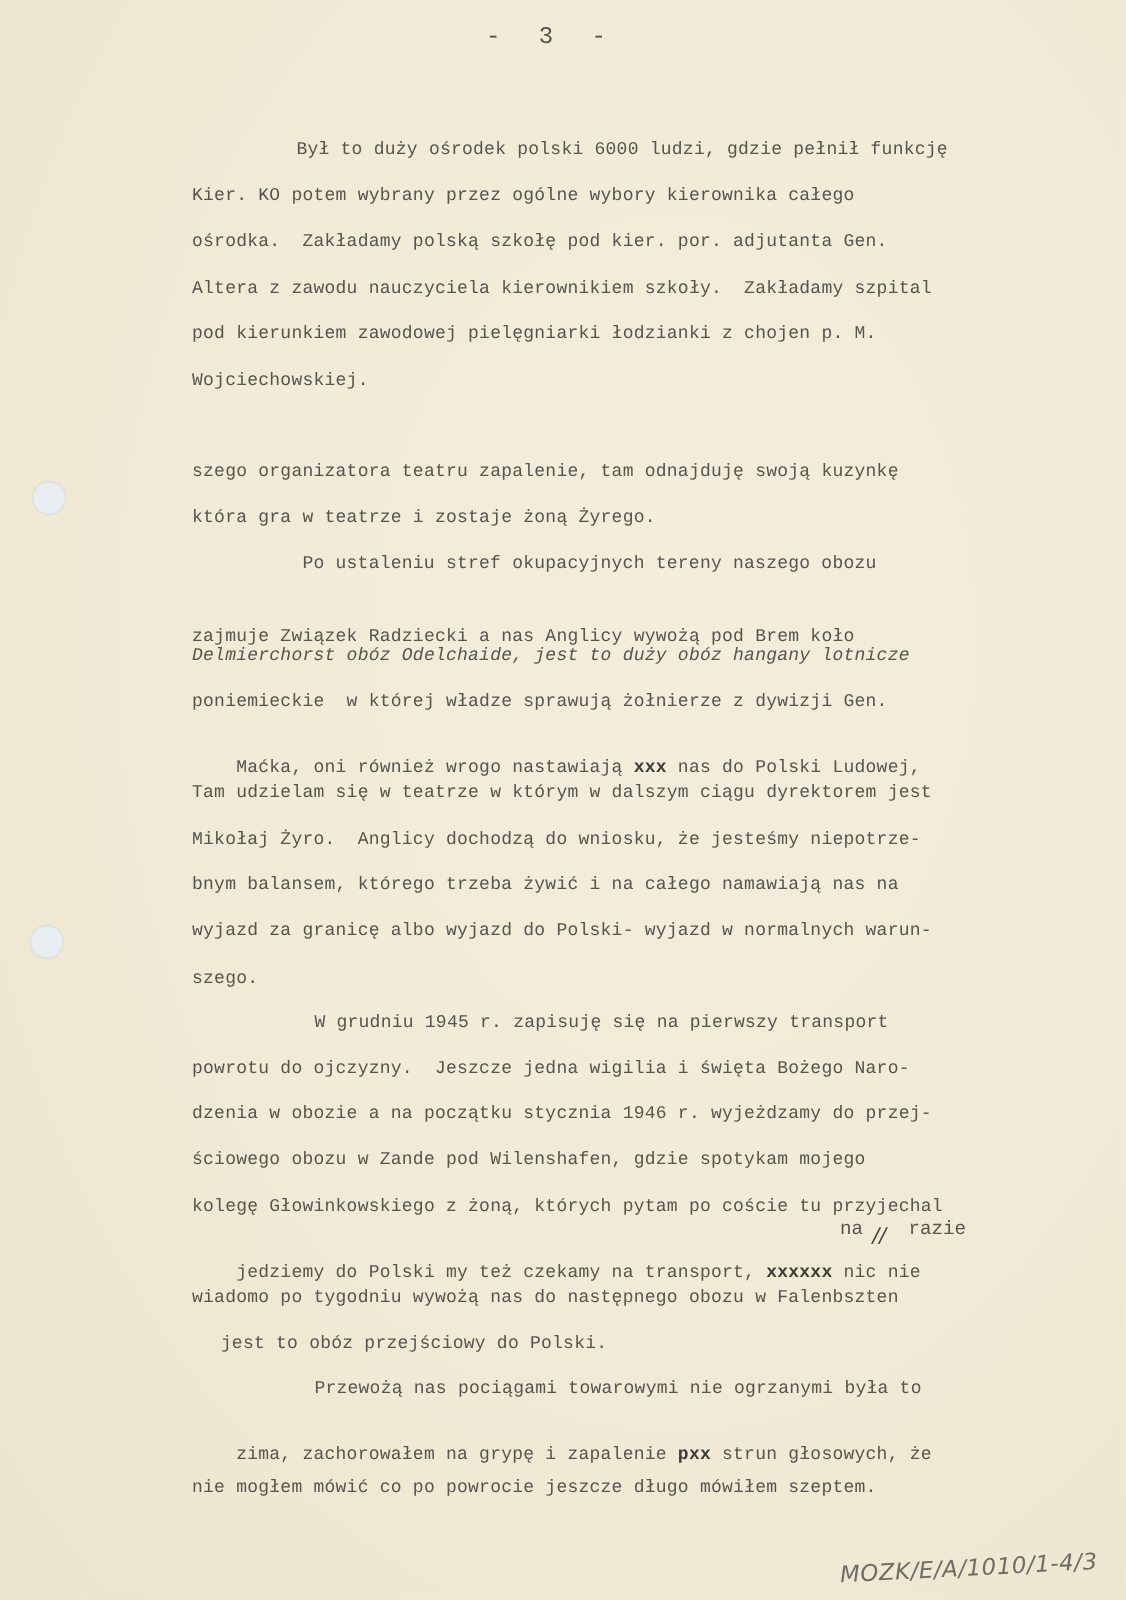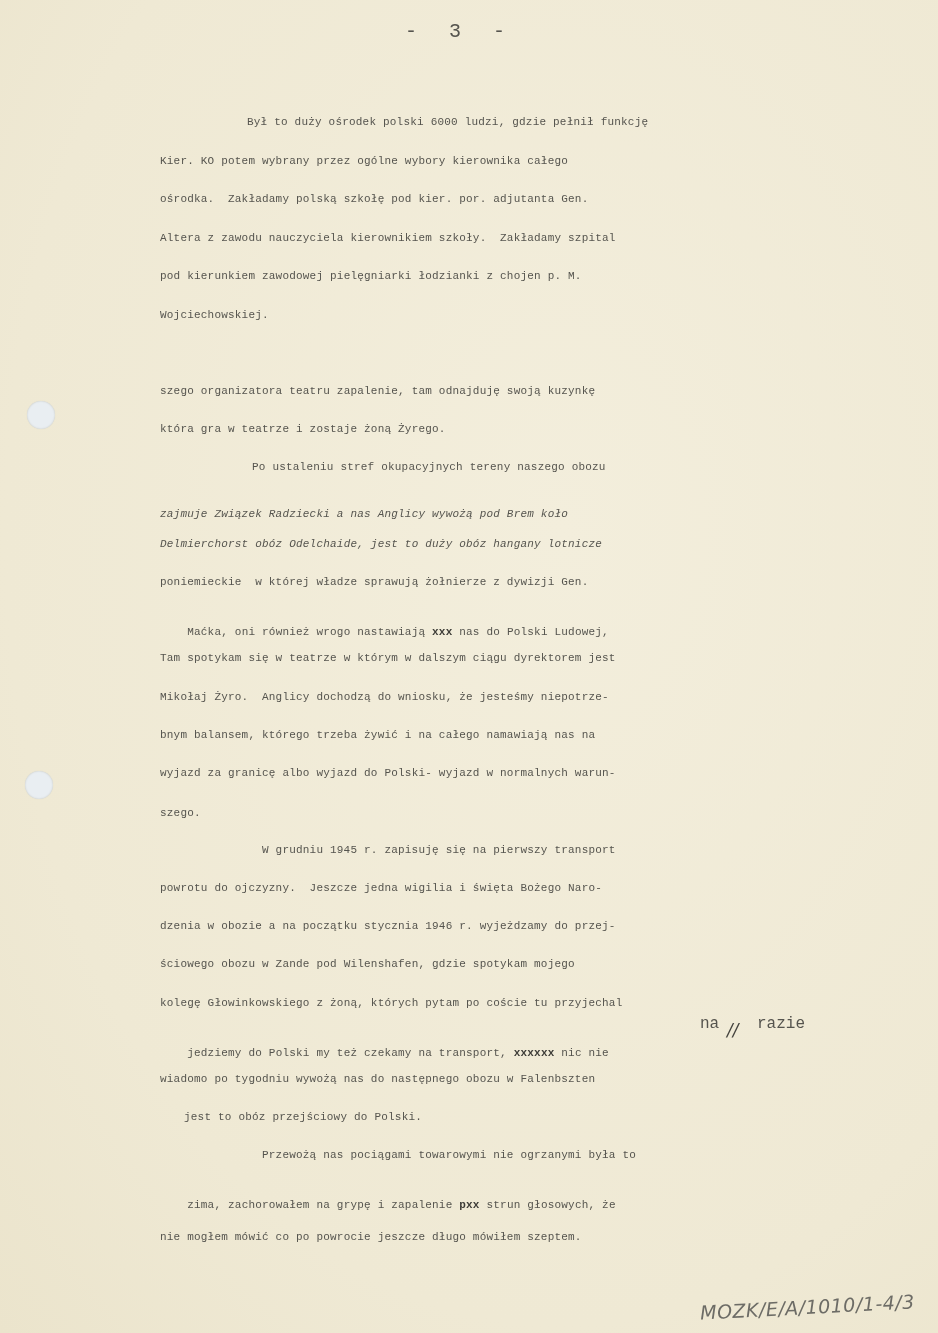--- a/index.html
+++ b/index.html
@@ -8,21 +8,21 @@
     background: #f1ecd8;
     position: relative; overflow: hidden;
     font-family: "Liberation Mono", "DejaVu Sans Mono", monospace;
     color: #55544e;
   }
   .page { position: absolute; inset: 0;
     background: radial-gradient(ellipse at 60% 40%, #f3eedc 0%, #efe9d4 70%, #ebe4cc 100%); }
   .punch-hole { position: absolute; width: 28px; height: 28px; border-radius: 50%;
     background: #e9eef2; box-shadow: inset 0 0 2px #c9ccc9, 0 0 1px #d7d3c2; }
   .page-number { position: absolute; top: 20px; left: 405px; font-size: 20px; letter-spacing: 10px; }
-  .line { position: absolute; left: 160px; font-size: 11px; white-space: pre; letter-spacing: 0.2px; text-align: center; }
+  .line { position: absolute; left: 160px; font-size: 15px; white-space: pre; letter-spacing: 0.2px; text-align: center; }
   .line.indent { left: 247px; }
   .line.indent2 { left: 262px; }
   .strike { font-weight: bold; color: #3e3d38; }
   .interlinear { position: absolute; font-size: 16px; white-space: pre; }
   .slash-mark { position: absolute; font-family: "DejaVu Sans", sans-serif; font-size: 17px; color: #44433e; font-style: italic; }
   .archive-sig { position: absolute; left: 700px; top: 1296px; font-family: "DejaVu Sans", sans-serif;
     font-size: 19px; color: #6d6c66; font-style: italic; transform: rotate(-3deg); letter-spacing: 0.5px; }
 </style>
 </head>
 <body>
@@ -37,27 +37,27 @@
   <div class="line" style="top:155px;">Kier. KO potem wybrany przez ogólne wybory kierownika całego</div>
   <div class="line" style="top:193px;">ośrodka.  Zakładamy polską szkołę pod kier. por. adjutanta Gen.</div>
   <div class="line" style="top:232px;">Altera z zawodu nauczyciela kierownikiem szkoły.  Zakładamy szpital</div>
   <div class="line" style="top:270px;">pod kierunkiem zawodowej pielęgniarki łodzianki z chojen p. M.</div>
   <div class="line" style="top:309px;">Wojciechowskiej.</div>
 
   <div class="line" style="top:385px;">szego organizatora teatru zapalenie, tam odnajduję swoją kuzynkę</div>
   <div class="line" style="top:423px;">która gra w teatrze i zostaje żoną Żyrego.</div>
 
   <div class="line indent" style="top:461px;left:252px;">Po ustaleniu stref okupacyjnych tereny naszego obozu</div>
-  <div class="line" style="top:508px;font-style:italic;">zajmuje Związek Radziecki a nas Anglicy wywożą pod Brem koło</div>
+  <div class="line" style="top:522px;">zajmuje Związek Radziecki a nas Anglicy wywożą pod Brem koło</div>
   <div class="line" style="top:538px;font-style:italic;">Delmierchorst obóz Odelchaide, jest to duży obóz hangany lotnicze</div>
   <div class="line" style="top:576px;">poniemieckie  w której władze sprawują żołnierze z dywizji Gen.</div>
   <div class="line" style="top:614px;">
     <span>Maćka, oni również wrogo nastawiają </span><span class="strike">xxx</span><span> nas do Polski Ludowej,</span>
   </div>
-  <div class="line" style="top:652px;">Tam spotykam się w teatrze w którym w dalszym ciągu dyrektorem jest</div>
+  <div class="line" style="top:652px;">Tam udzielam się w teatrze w którym w dalszym ciągu dyrektorem jest</div>
   <div class="line" style="top:691px;">Mikołaj Żyro.  Anglicy dochodzą do wniosku, że jesteśmy niepotrze-</div>
   <div class="line" style="top:729px;">bnym balansem, którego trzeba żywić i na całego namawiają nas na</div>
   <div class="line" style="top:767px;">wyjazd za granicę albo wyjazd do Polski- wyjazd w normalnych warun-</div>
   <div class="line" style="top:807px;">szego.</div>
 
   <div class="line indent2" style="top:844px;">W grudniu 1945 r. zapisuję się na pierwszy transport</div>
   <div class="line" style="top:882px;">powrotu do ojczyzny.  Jeszcze jedna wigilia i święta Bożego Naro-</div>
   <div class="line" style="top:920px;">dzenia w obozie a na początku stycznia 1946 r. wyjeżdzamy do przej-</div>
   <div class="line" style="top:958px;">ściowego obozu w Zande pod Wilenshafen, gdzie spotykam mojego</div>
   <div class="line" style="top:997px;">kolegę Głowinkowskiego z żoną, których pytam po coście tu przyjechal</div>

